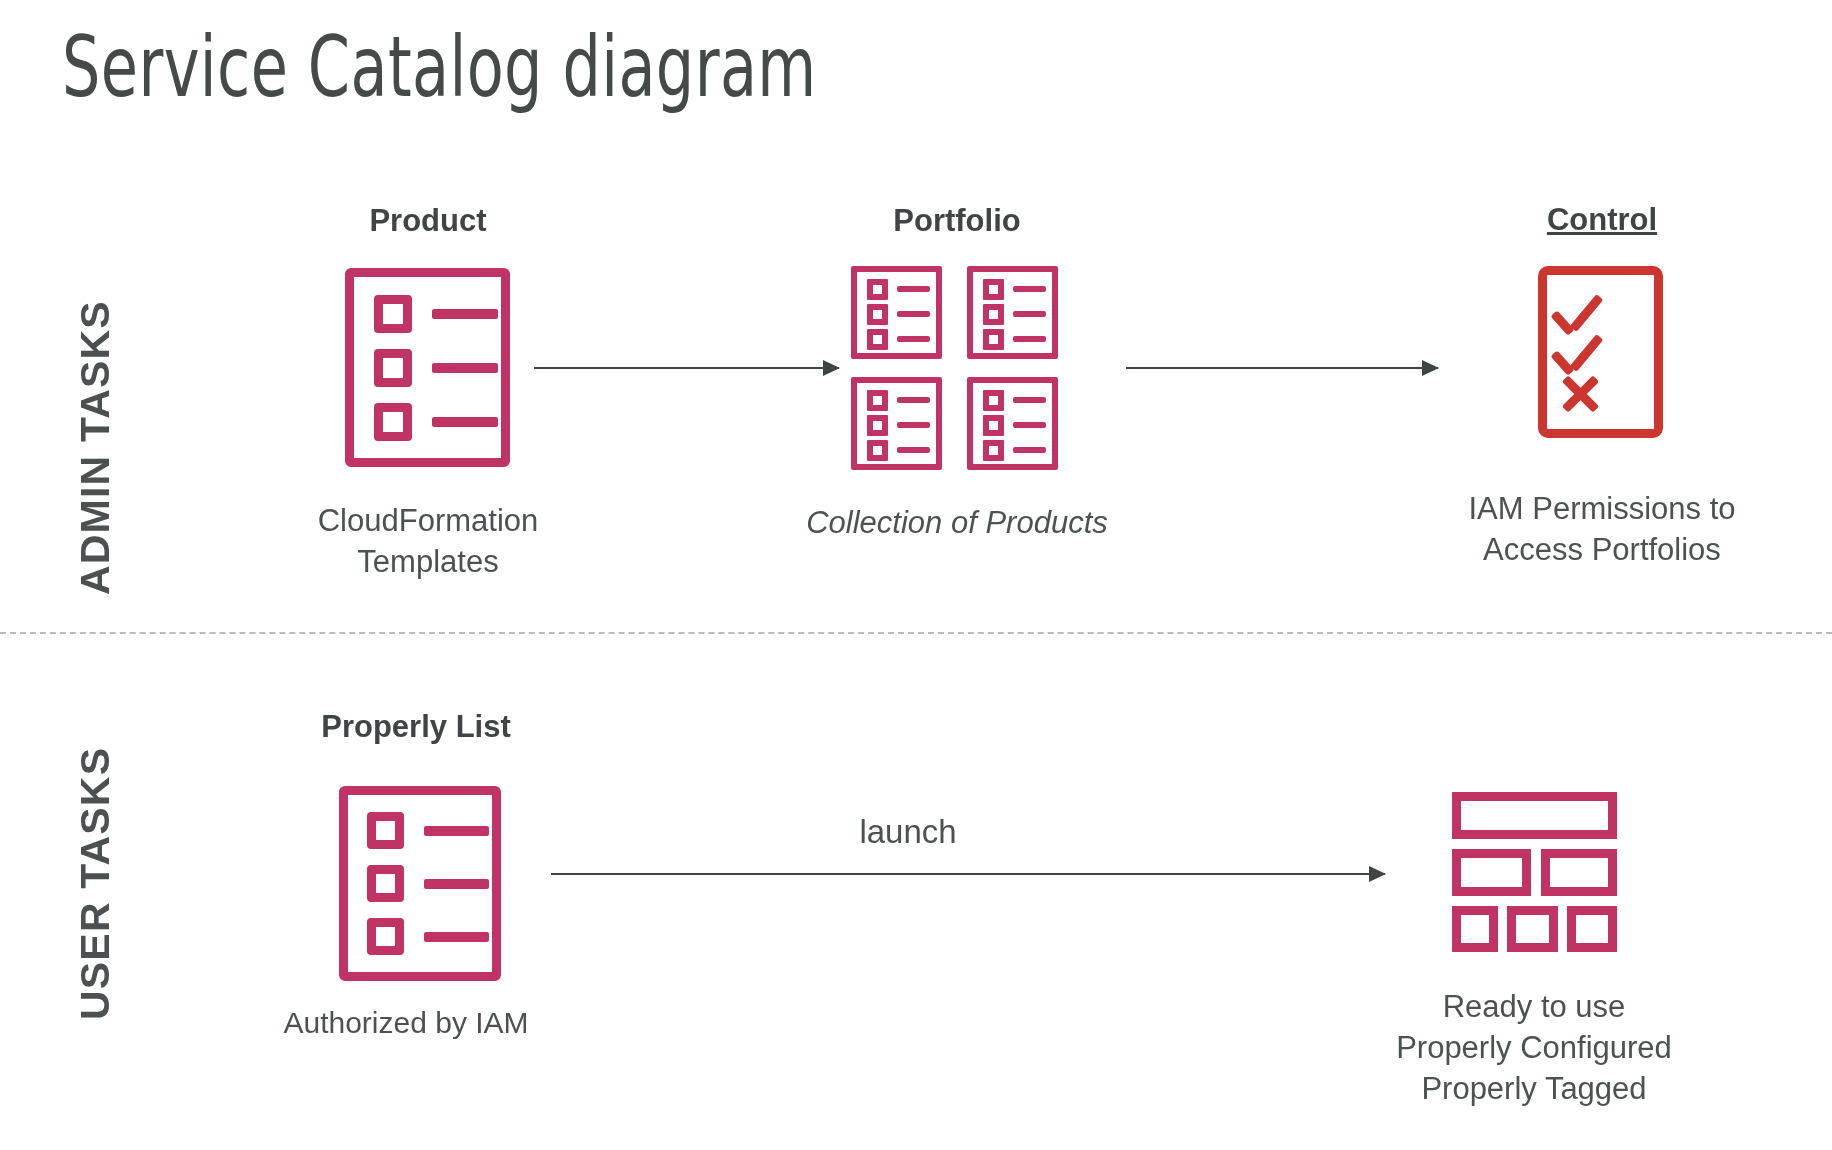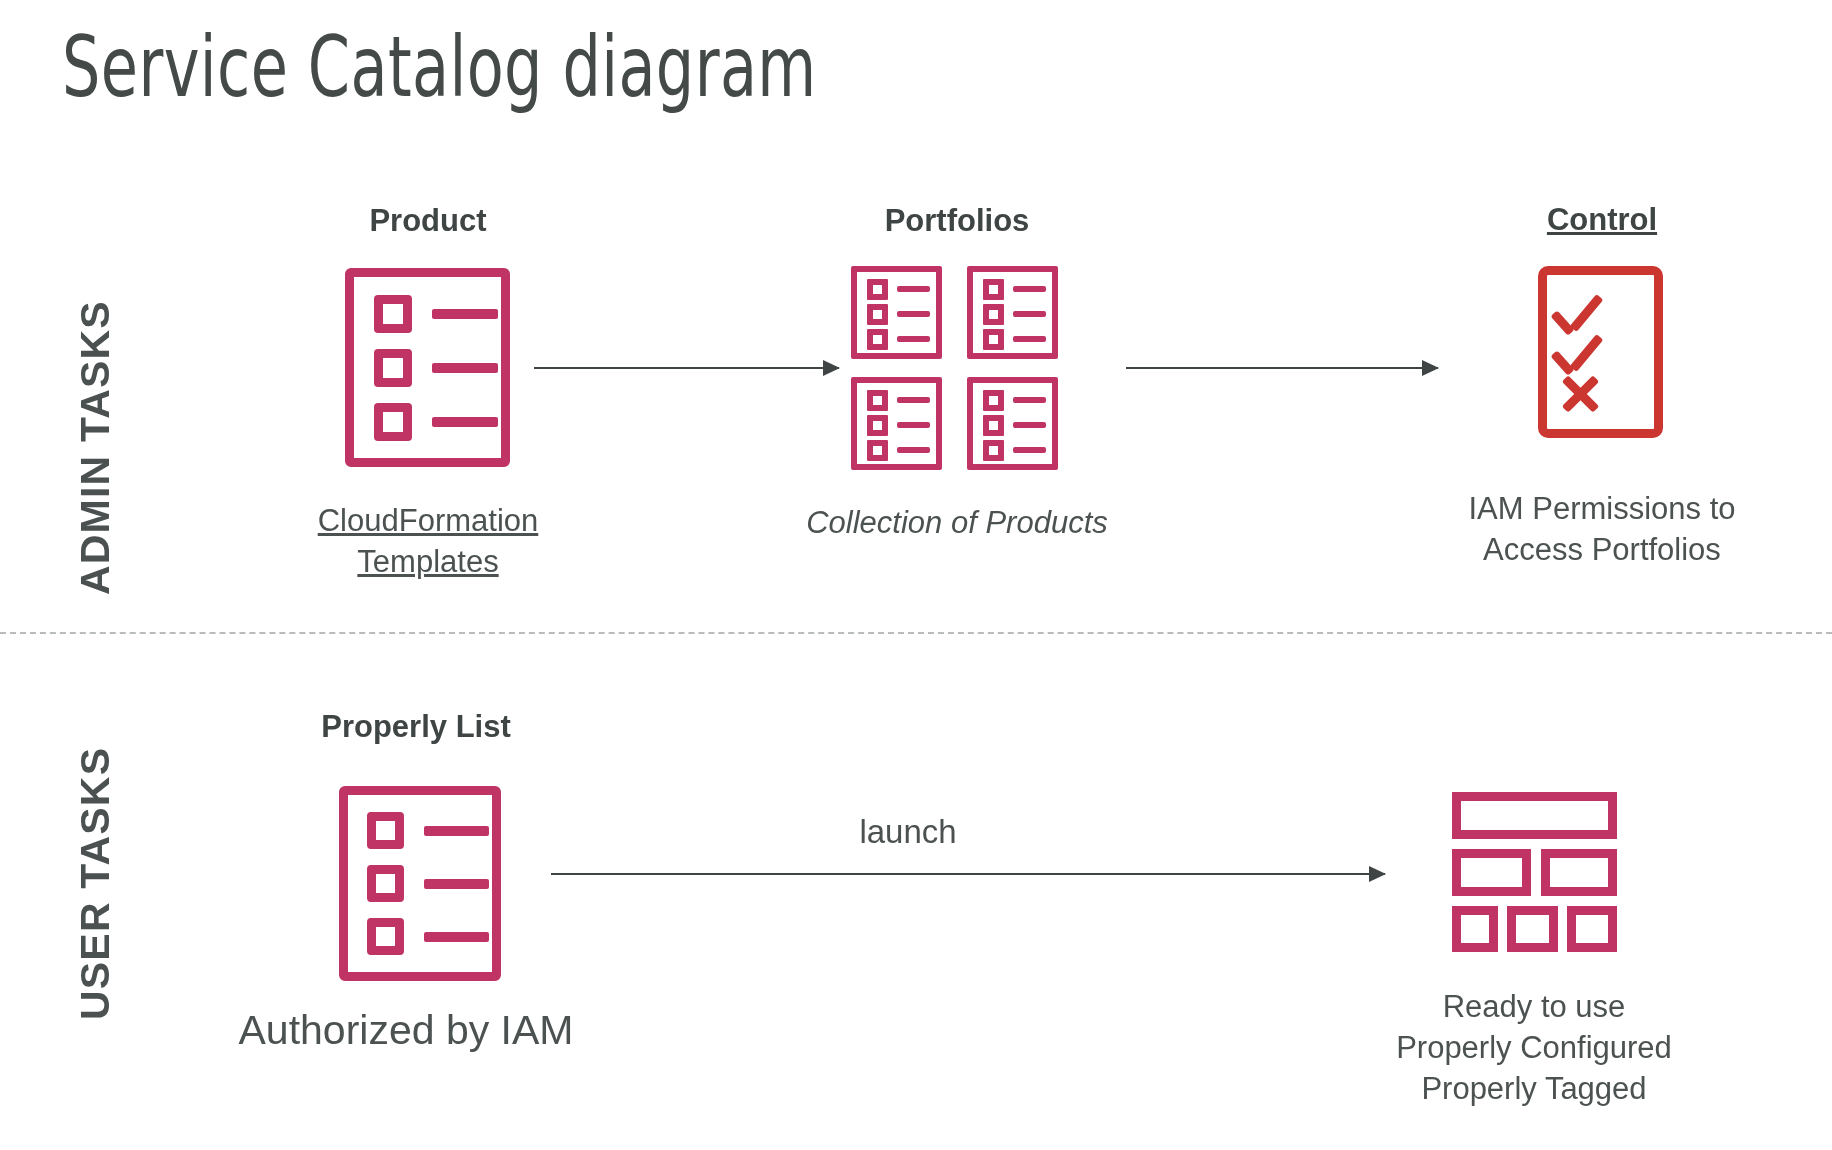--- a/index.html
+++ b/index.html
@@ -62,21 +62,21 @@
   .caption{
     position:absolute;
     font-size:31px;
     font-weight:400;
     color:#4b5251;
     text-align:center;
     line-height:1.33;
     transform:translateX(-50%);
     white-space:pre-line;
   }
-  .caption-sm{ font-size:41px; }
+  .caption-sm{ font-size:30px; }
 
   
   .arrow{position:absolute;height:18px;}
   .arrow .shaft{
     position:absolute; left:0; top:8px; height:2px;
     background:#3f4544; width:100%;
   }
   .arrow .head{
     position:absolute; right:-1px; top:1px;
     width:0;height:0;
@@ -156,29 +156,29 @@
   <div class="list-icon" style="left:345px; top:268px; width:165px; height:199px;">
     <div class="frame"></div>
     <div class="box" style="left:29px;  top:27px;  width:38px; height:38px;"></div>
     <div class="line" style="left:87px;  top:41px;  width:66px; height:10px;"></div>
     <div class="box" style="left:29px;  top:81px;  width:38px; height:38px;"></div>
     <div class="line" style="left:87px;  top:95px;  width:66px; height:10px;"></div>
     <div class="box" style="left:29px;  top:135px; width:38px; height:38px;"></div>
     <div class="line" style="left:87px;  top:149px; width:66px; height:10px;"></div>
   </div>
 
-  <div class="caption" style="left:428px; top:500px; width:440px;text-decoration:underline;">CloudFormation
+  <div class="caption" style="left:428px; top:500px; width:440px;">CloudFormation
 Templates</div>
 
   <div class="arrow" style="left:534px; top:359px; width:305px;">
     <div class="shaft"></div>
     <div class="head"></div>
   </div>
 
-  <div class="heading" style="left:957px; top:203px;">Portfolios</div>
+  <div class="heading" style="left:957px; top:203px;">Portfolio</div>
 
   <div style="position:absolute; left:851px; top:266px; width:207px; height:204px;">
 
     <div class="list-icon tile" style="left:0px; top:0px; width:91px; height:93px;">
       <div class="frame"></div>
       <div class="box" style="left:16px; top:13px; width:21px; height:21px;"></div>
       <div class="line" style="left:46px; top:20px; width:33px; height:6px;"></div>
       <div class="box" style="left:16px; top:38px; width:21px; height:21px;"></div>
       <div class="line" style="left:46px; top:45px; width:33px; height:6px;"></div>
       <div class="box" style="left:16px; top:63px; width:21px; height:21px;"></div>

